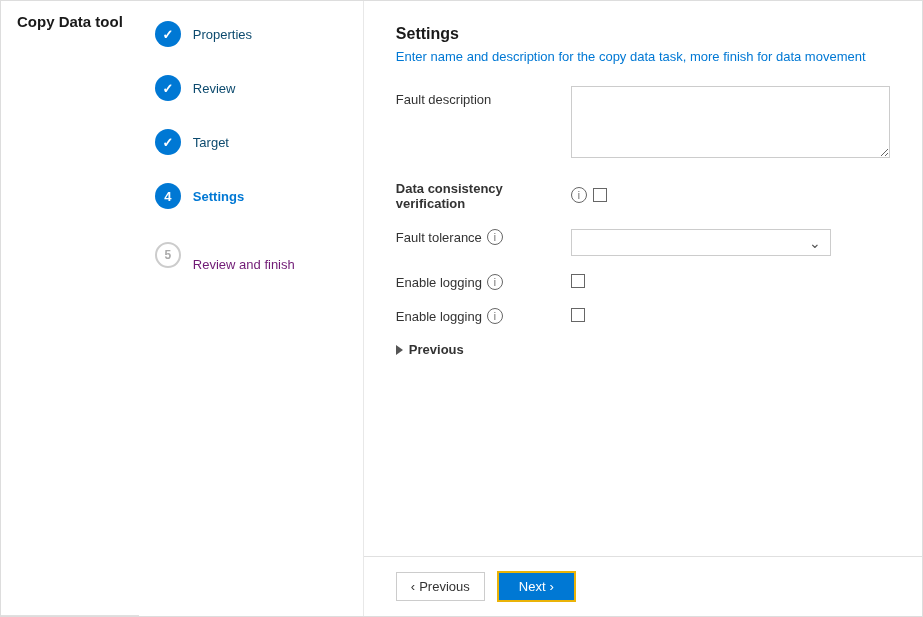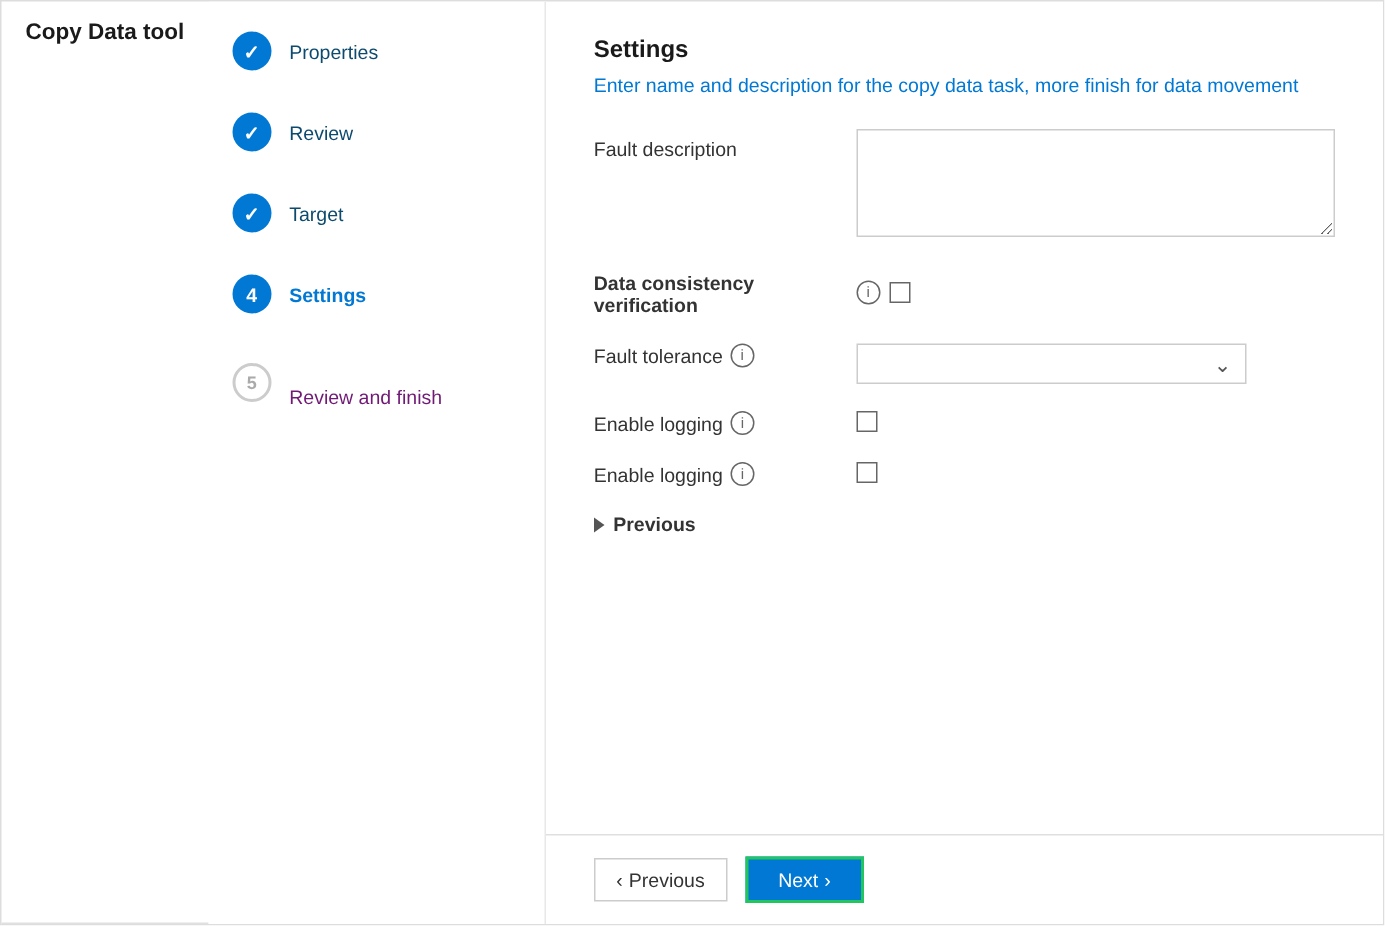--- a/index.html
+++ b/index.html
@@ -51,21 +51,21 @@
     .inline-label-row { display: flex; align-items: flex-start; margin-bottom: 18px; }
     .inline-label { width: 175px; font-size: 13px; color: #333; display: flex; align-items: center; gap: 5px; }
 
     .advanced-row { display: flex; align-items: center; gap: 6px; cursor: pointer; margin-top: 6px; }
     .triangle-right { width: 0; height: 0; border-top: 5px solid transparent; border-bottom: 5px solid transparent; border-left: 7px solid #555; display: inline-block; }
     .advanced-label { font-size: 13px; color: #333; font-weight: 600; }
 
     
     .footer { padding: 14px 32px; border-top: 1px solid #e0e0e0; display: flex; align-items: center; gap: 12px; background: #fff; }
     .btn-previous { padding: 6px 14px; border: 1px solid #ccc; background: #fff; font-size: 13px; color: #333; cursor: pointer; display: flex; align-items: center; gap: 4px; }
-    .btn-next { padding: 6px 20px; border: 2px solid #22c55e; background: #0078d4; font-size: 13px; color: #fff; cursor: pointer; display: flex; align-items: center; gap: 4px; font-weight: 500; }
+    .btn-next { padding: 6px 20px; border: 2px solid #eab308; background: #0078d4; font-size: 13px; color: #fff; cursor: pointer; display: flex; align-items: center; gap: 4px; font-weight: 500; }
   </style>
 </head>
 <body>
 
 <div class="app-container">
 
   <div class="title-bar">
     <span>Copy Data tool</span>
   </div>
 

